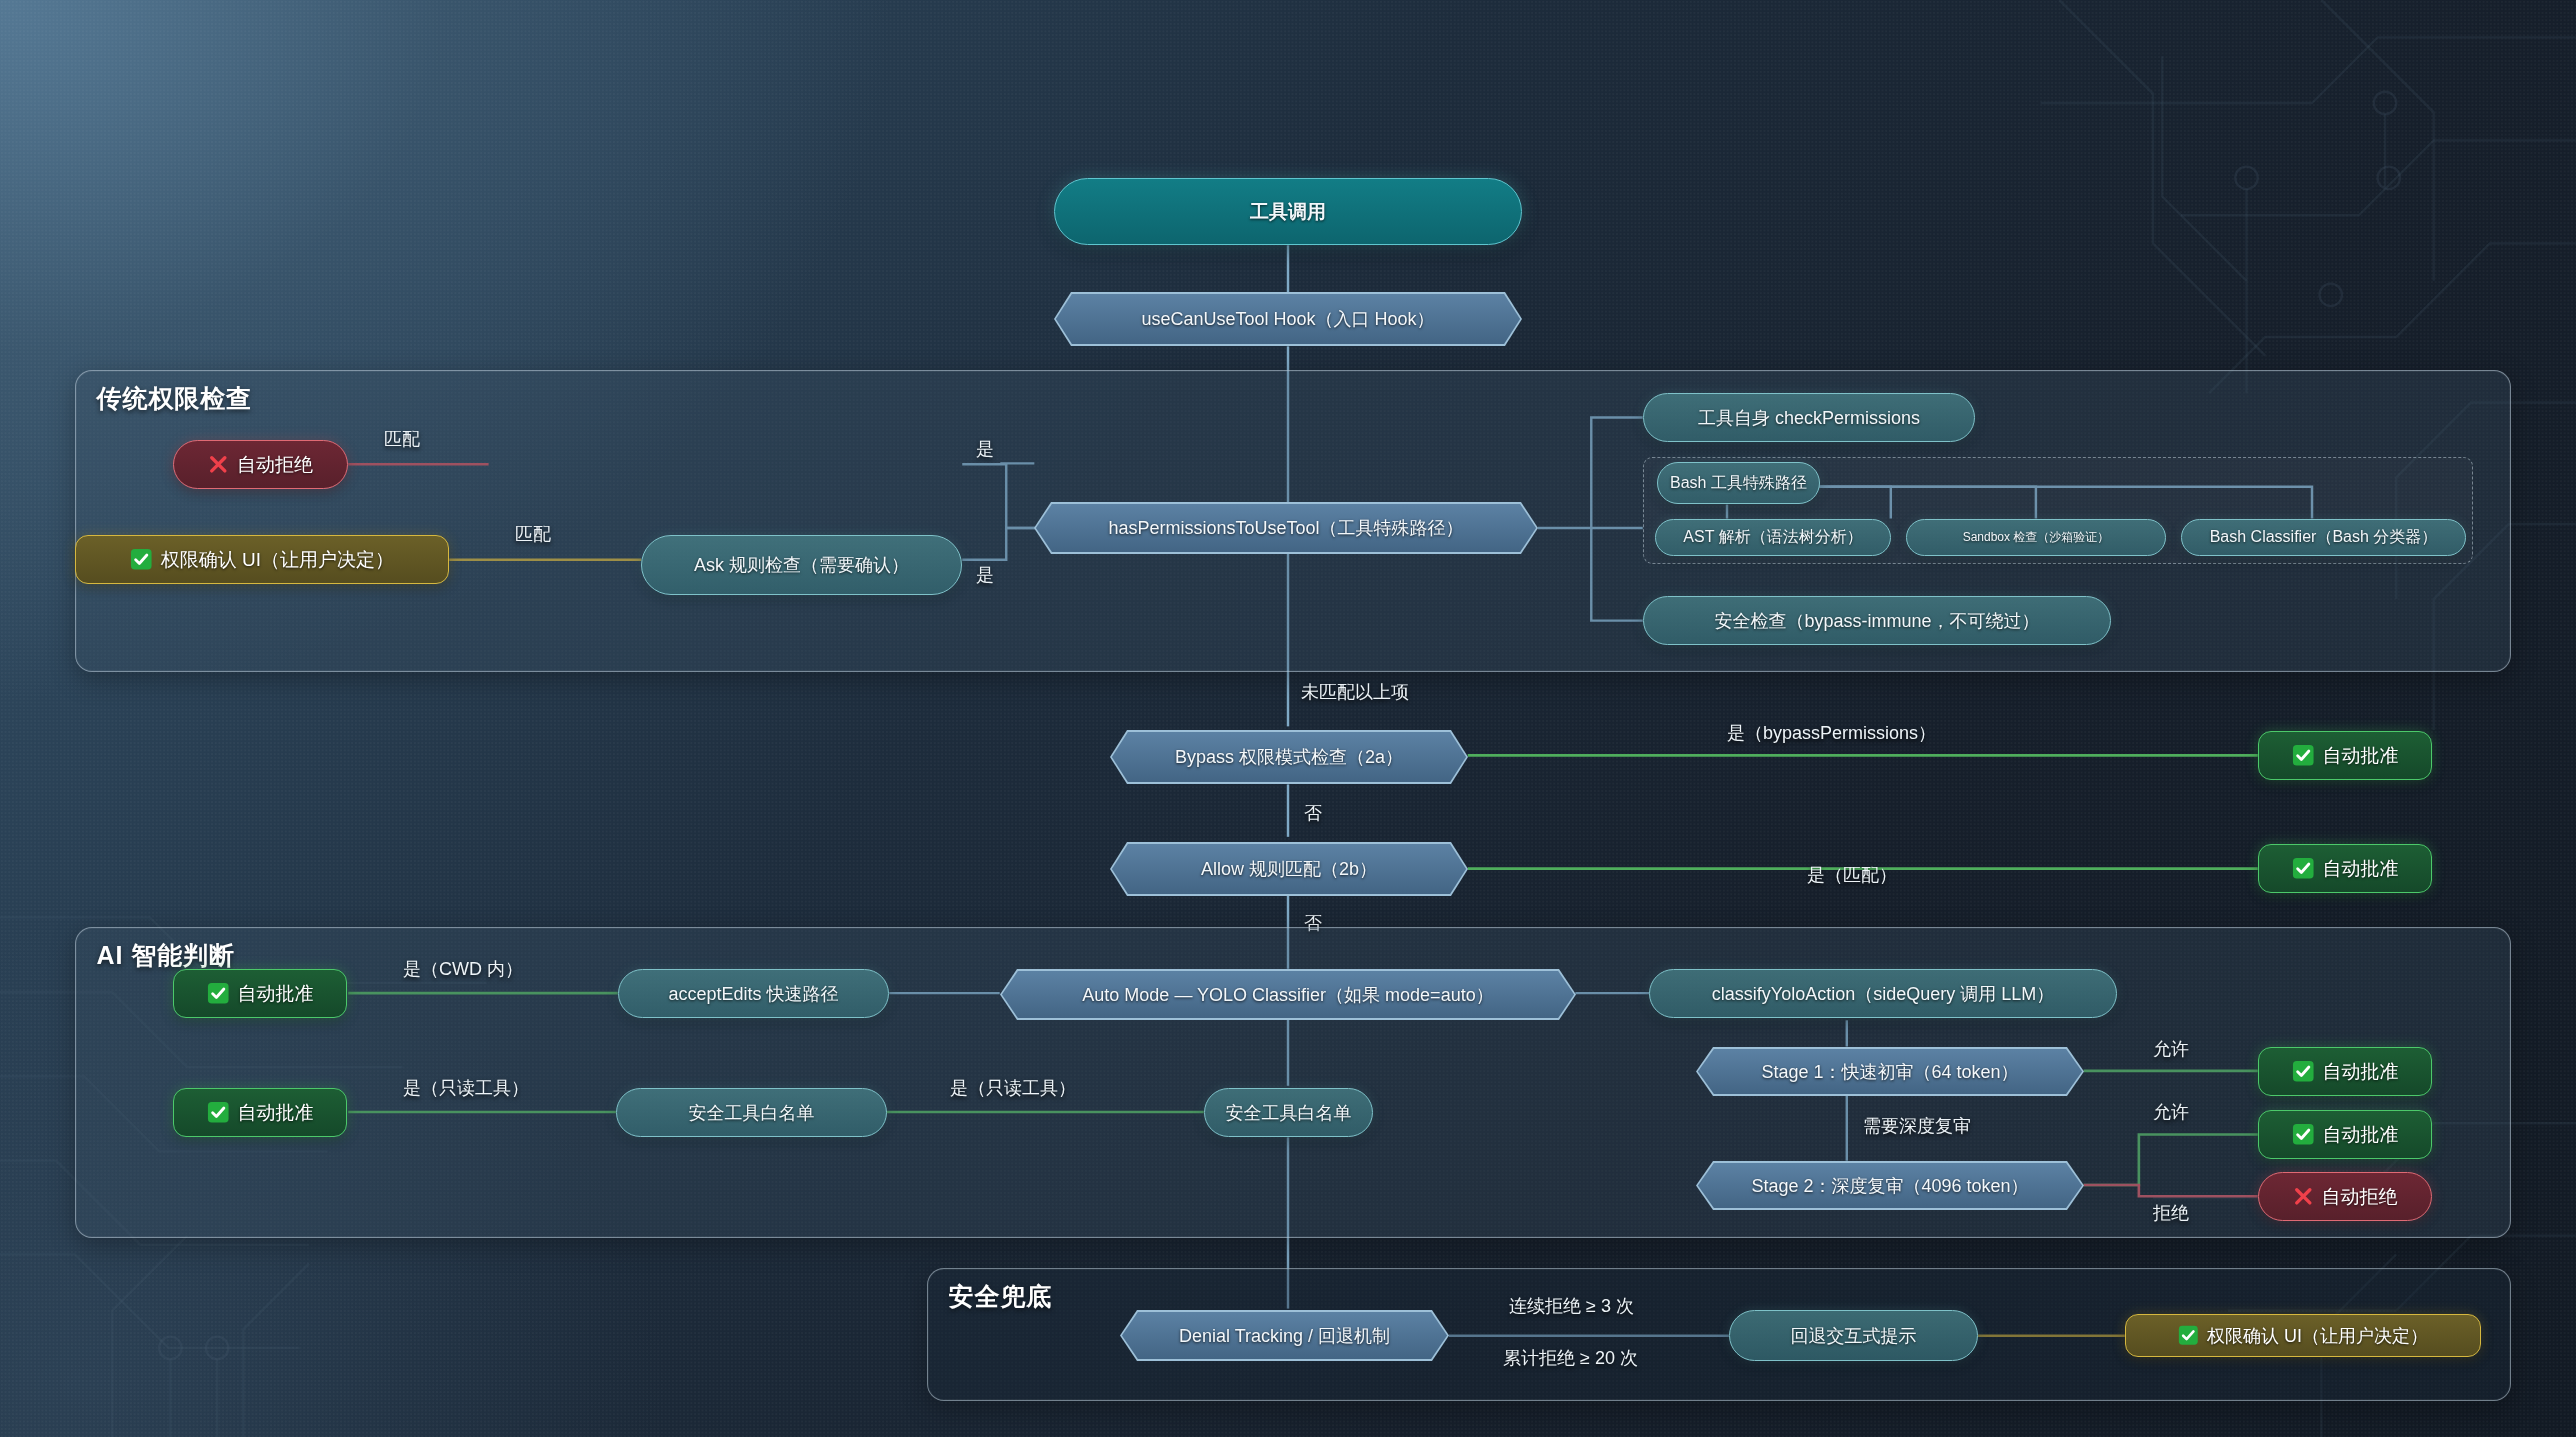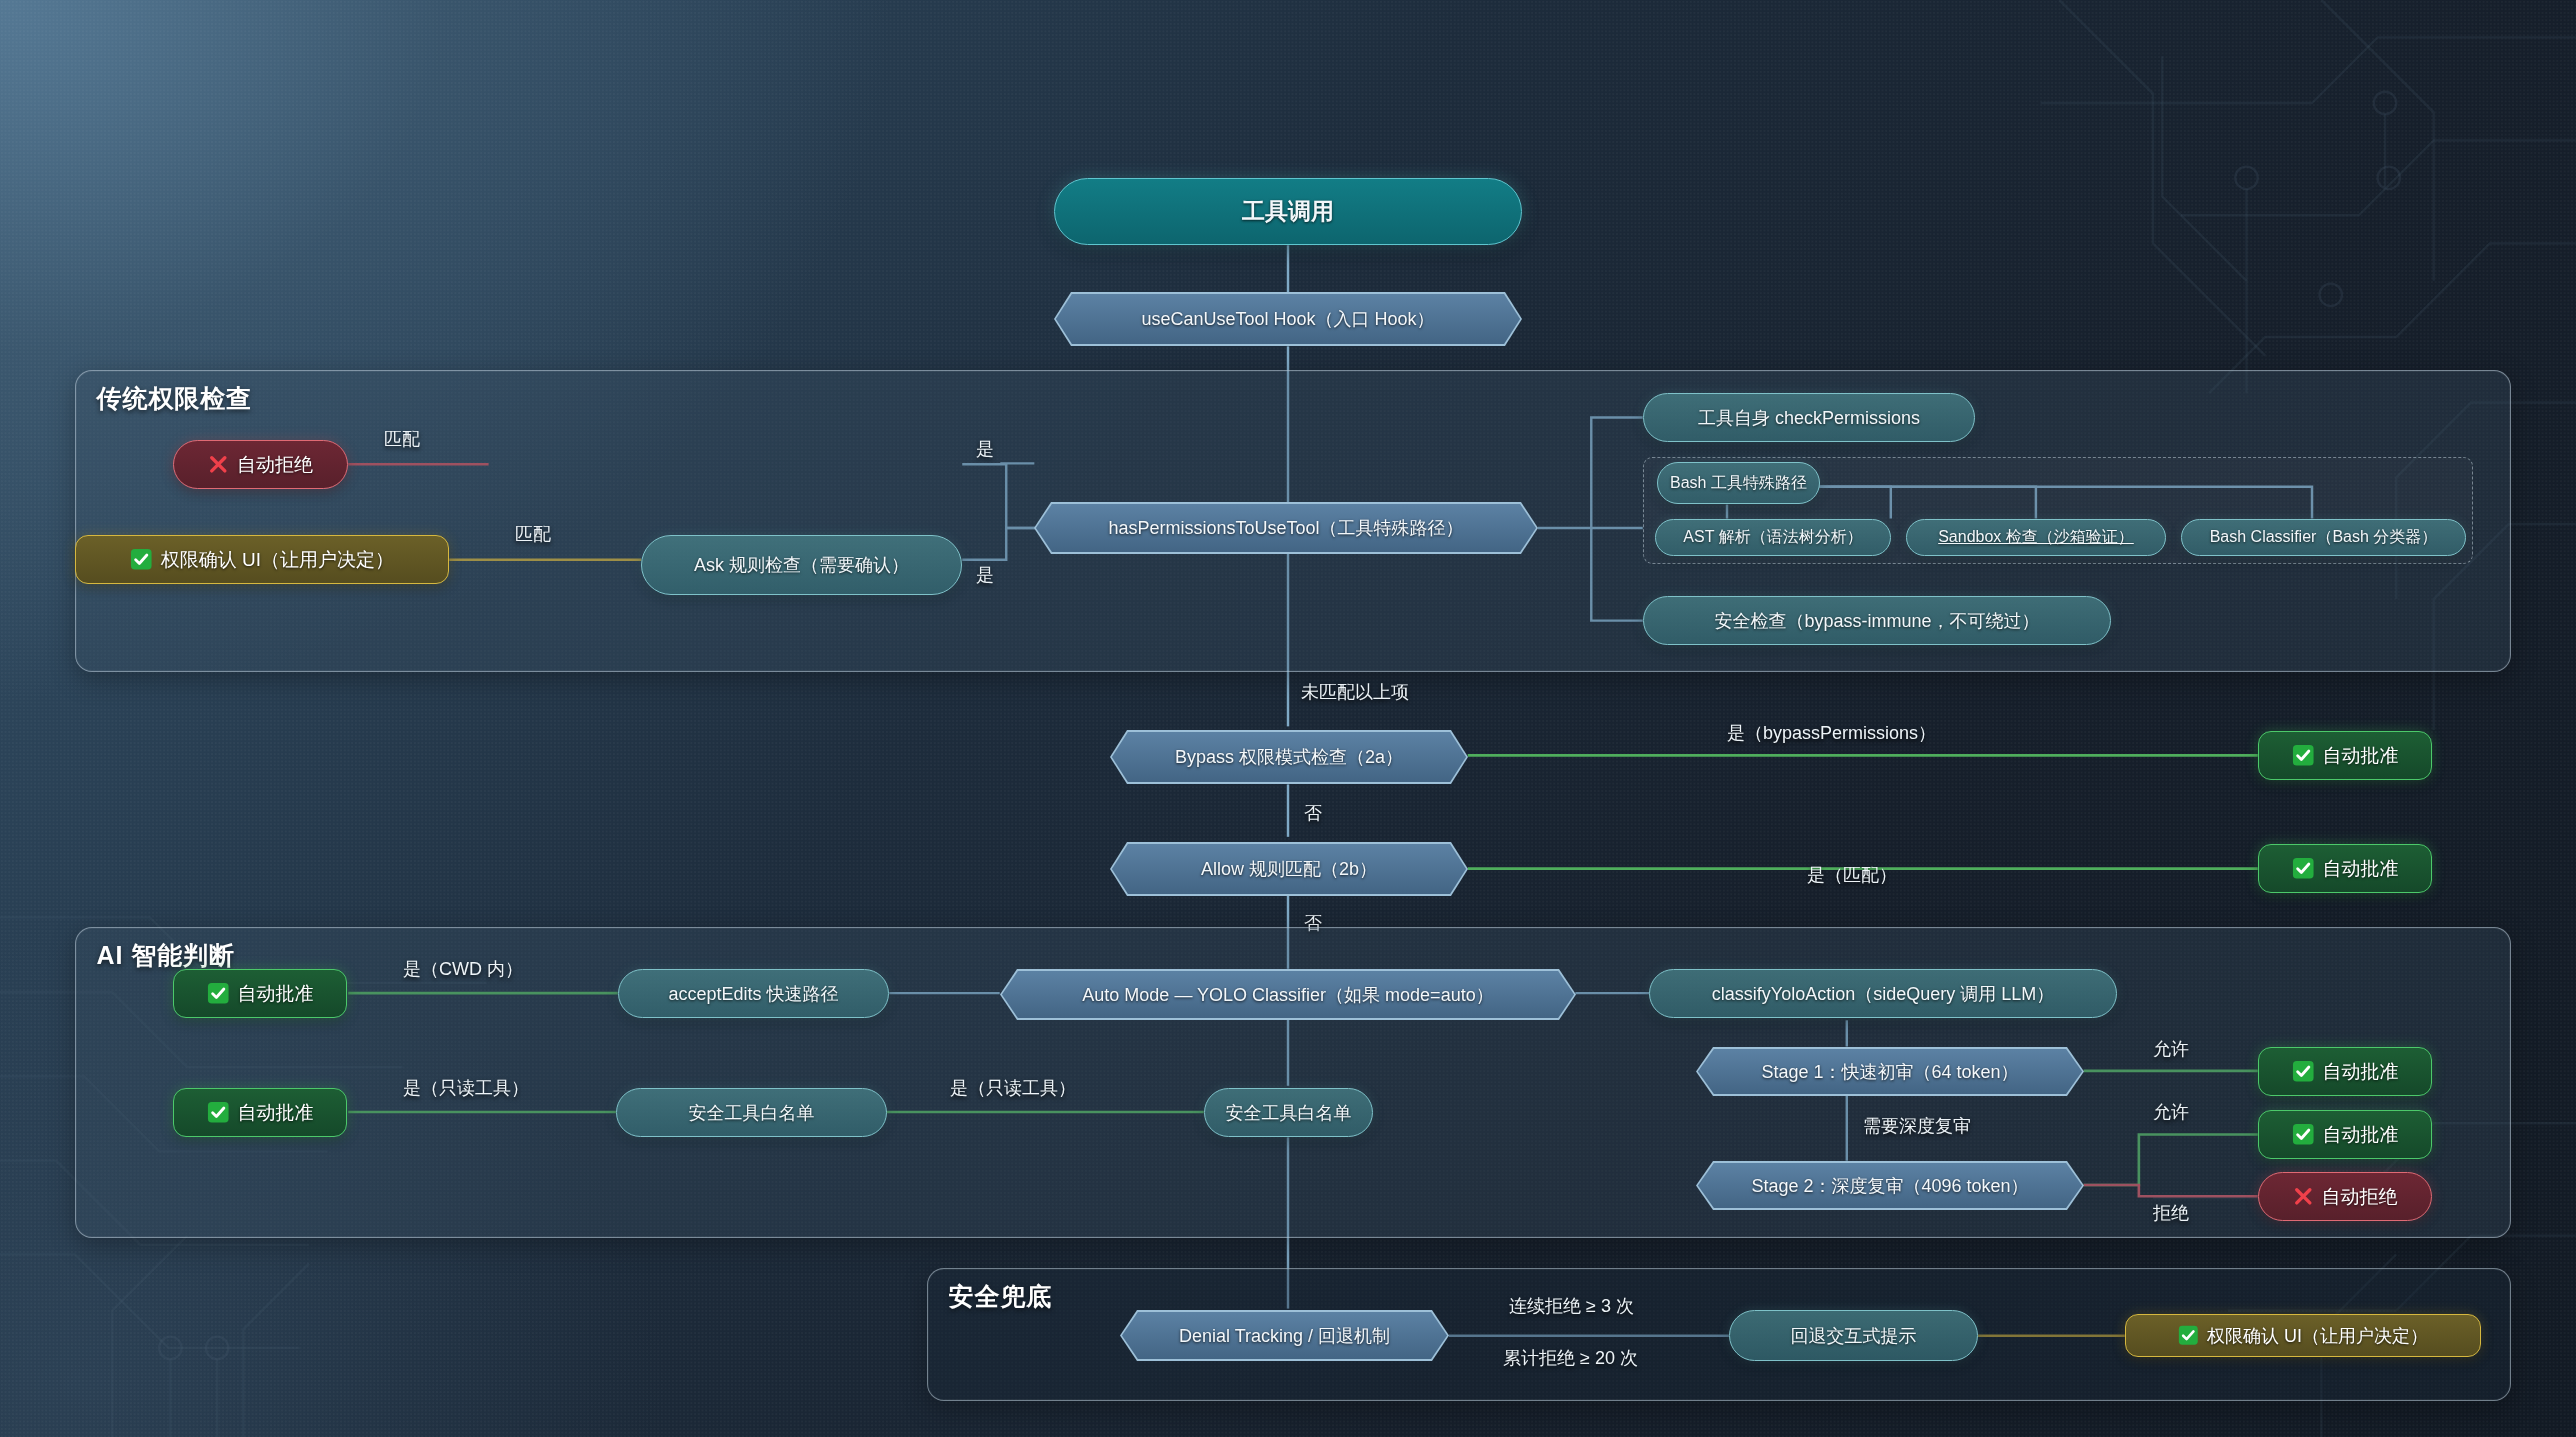--- a/index.html
+++ b/index.html
@@ -60,21 +60,21 @@
   
   .pill{
     border-radius:935px;
     border:1.9px solid #68b3bc;
     background:linear-gradient(180deg,rgba(58,116,124,.85),rgba(40,92,100,.85));
     box-shadow:0 0 11.2px rgba(104,179,188,.20), 0 3.7px 11.2px rgba(0,0,0,.30);
   }
   .pill.start{
     border-color:#5fc6cf;
     background:linear-gradient(180deg,#127d86,#0d656e);
-    font-size:23px;font-weight:bold;
+    font-size:19px;font-weight:bold;
     box-shadow:0 0 17px rgba(95,198,207,.28), 0 5.6px 17px rgba(0,0,0,.38);
   }
   .pill.soft{
     border:1.9px solid #7fc2c9;
     background:linear-gradient(180deg,rgba(70,126,134,.78),rgba(52,104,114,.78));
   }
   .hex-wrap{position:absolute;}
   .hex-wrap .hexborder{
     position:absolute;inset:0;
     background:#9dc0d8;
@@ -306,21 +306,21 @@
   <div class="dashed" style="left:1643px;top:457px;width:828px;height:105px;"></div>
 
   <div class="node pill soft" style="left:1657px;top:462px;width:163px;height:42px;font-size:16px;">
     <span>Bash 工具特殊路径</span>
   </div>
 
   <div class="node pill soft" style="left:1655px;top:519px;width:236px;height:37px;font-size:16px;">
     <span>AST 解析（语法树分析）</span>
   </div>
 
-  <div class="node pill soft" style="left:1906px;top:519px;width:260px;height:37px;font-size:16px;text-decoration:underline;">
+  <div class="node pill soft" style="left:1906px;top:519px;width:260px;height:37px;font-size:12px;">
     <span>Sandbox 检查（沙箱验证）</span>
   </div>
 
   <div class="node pill soft" style="left:2181px;top:519px;width:285px;height:37px;font-size:16px;">
     <span>Bash Classifier（Bash 分类器）</span>
   </div>
 
   <div class="node pill soft" style="left:1643px;top:596px;width:468px;height:49px;">
     <span>安全检查（bypass-immune，不可绕过）</span>
   </div>

